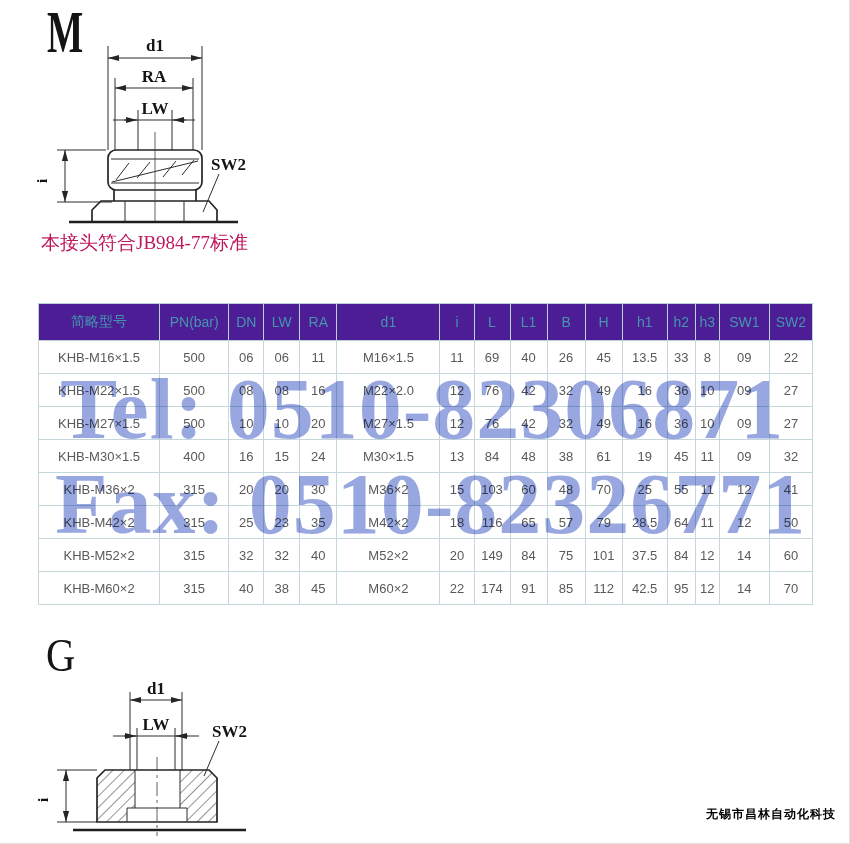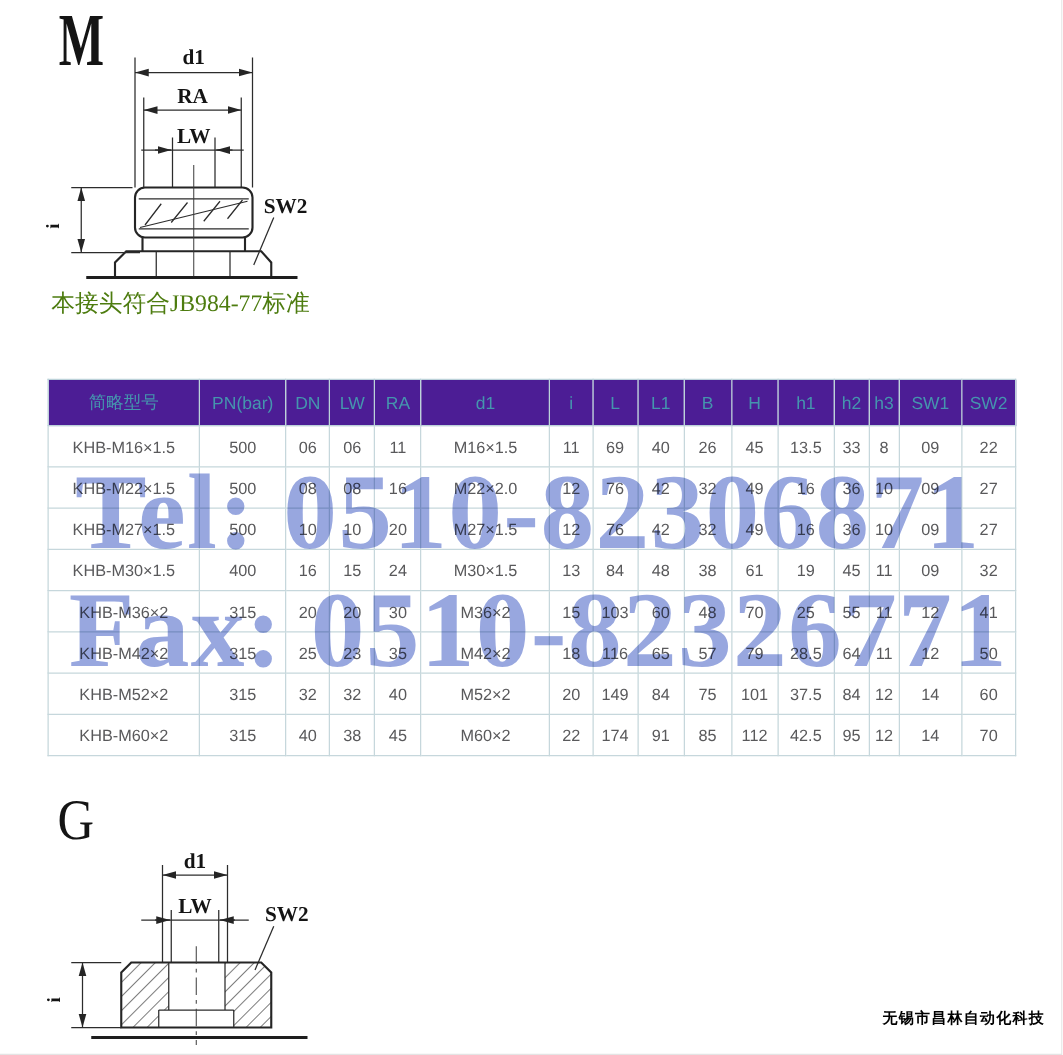--- a/index.html
+++ b/index.html
@@ -10,21 +10,21 @@
   }
   .section-letter {
     position:absolute; font-family:"Liberation Serif", serif; color:#141414;
     line-height:1; transform-origin:left top; white-space:nowrap;
   }
   #letter-m { left:47px; top:2px; font-size:60px; font-weight:bold; transform:scaleX(0.64); }
   #letter-g { left:46px; top:633px; font-size:46px; font-weight:normal; transform:scaleX(0.88); }
 
   .m-caption {
     position:absolute; left:41px; top:230px;
-    font-family:"Liberation Serif", serif; font-size:19px; color:#4d7c0f; white-space:nowrap;
+    font-family:"Liberation Serif", serif; font-size:19px; color:#be185d; white-space:nowrap;
   }
 
   svg.diagram { position:absolute; overflow:visible; }
   svg.diagram .thin  { stroke:#2c2c2c; stroke-width:1; fill:none; }
   svg.diagram .thick { stroke:#252525; stroke-width:1.7; fill:none; }
   svg.diagram .base  { stroke:#1e1e1e; stroke-width:2.4; fill:none; }
   svg.diagram .center{ stroke:#3a3a3a; stroke-width:0.8; fill:none; }
   svg.diagram text {
     font-family:"Liberation Serif", serif; font-size:17px; font-weight:bold; fill:#141414;
     stroke:none;

